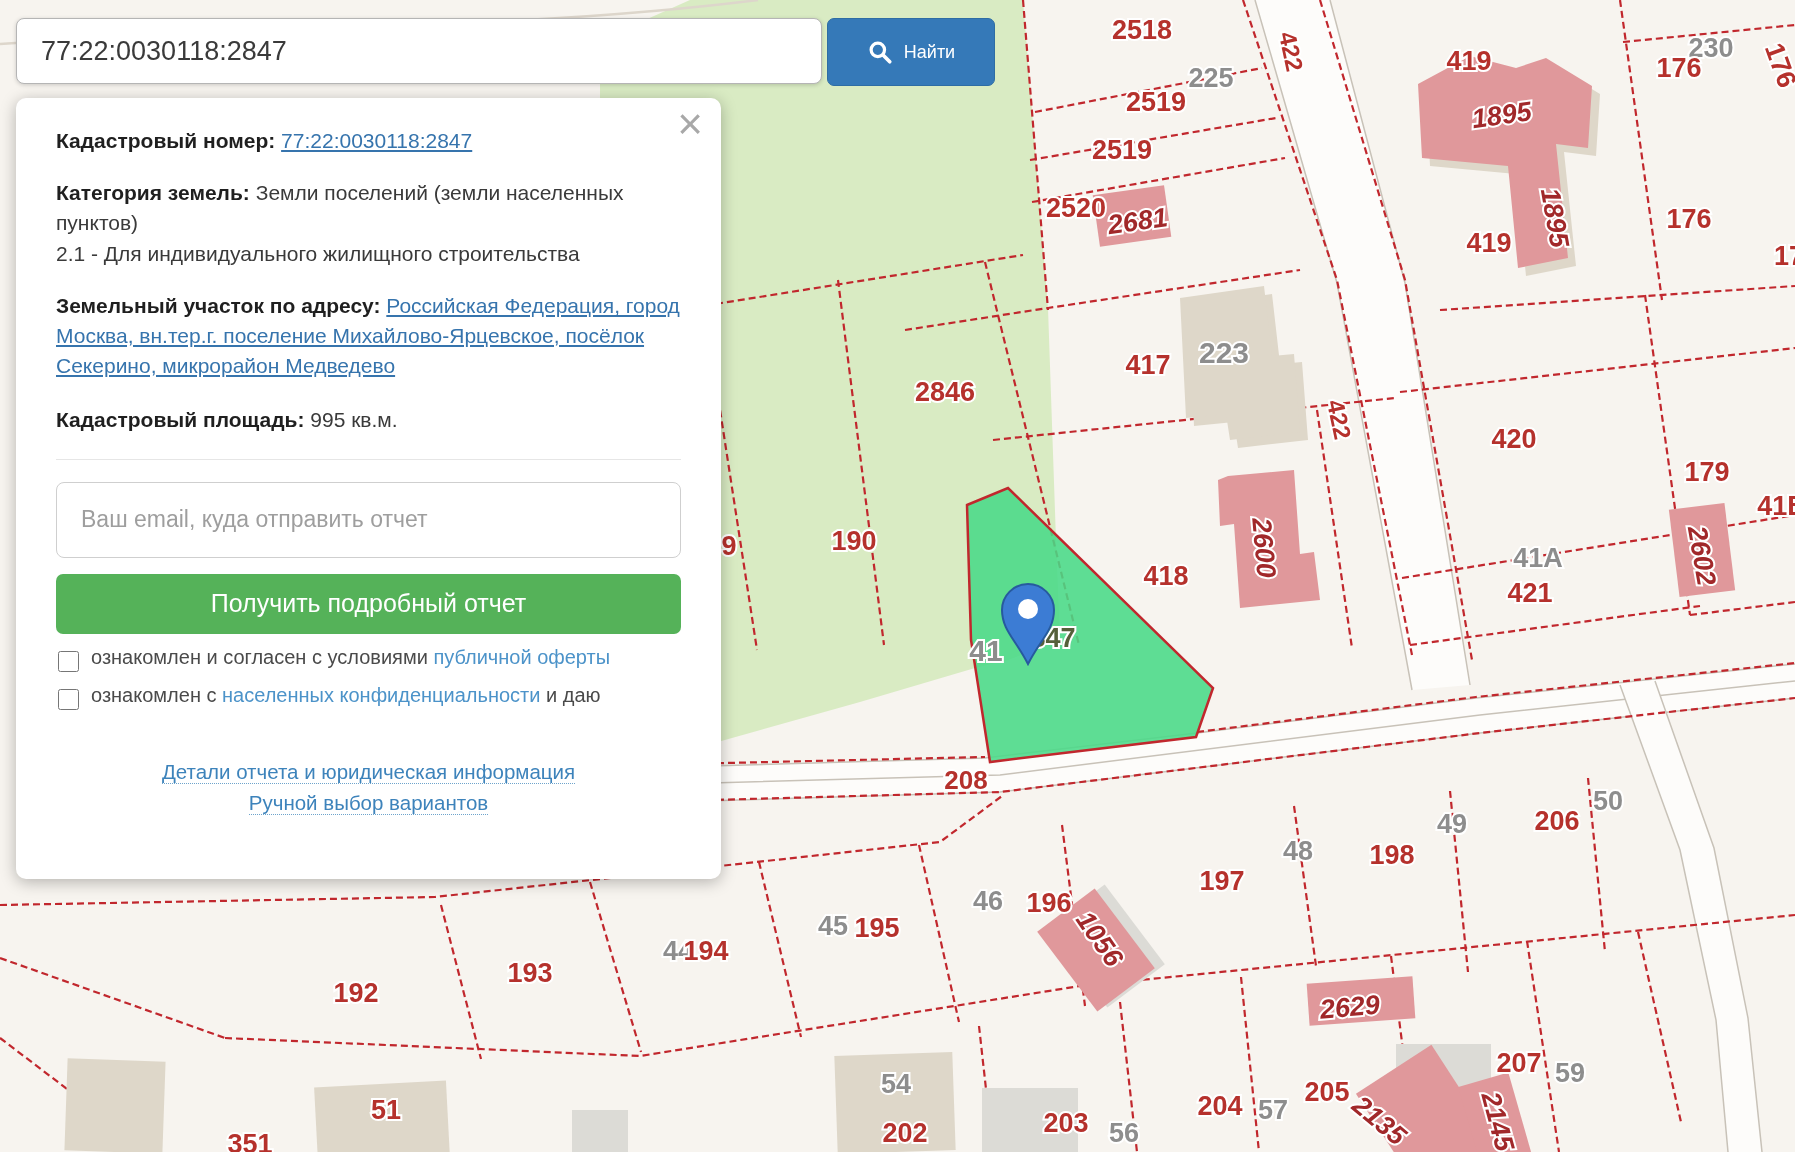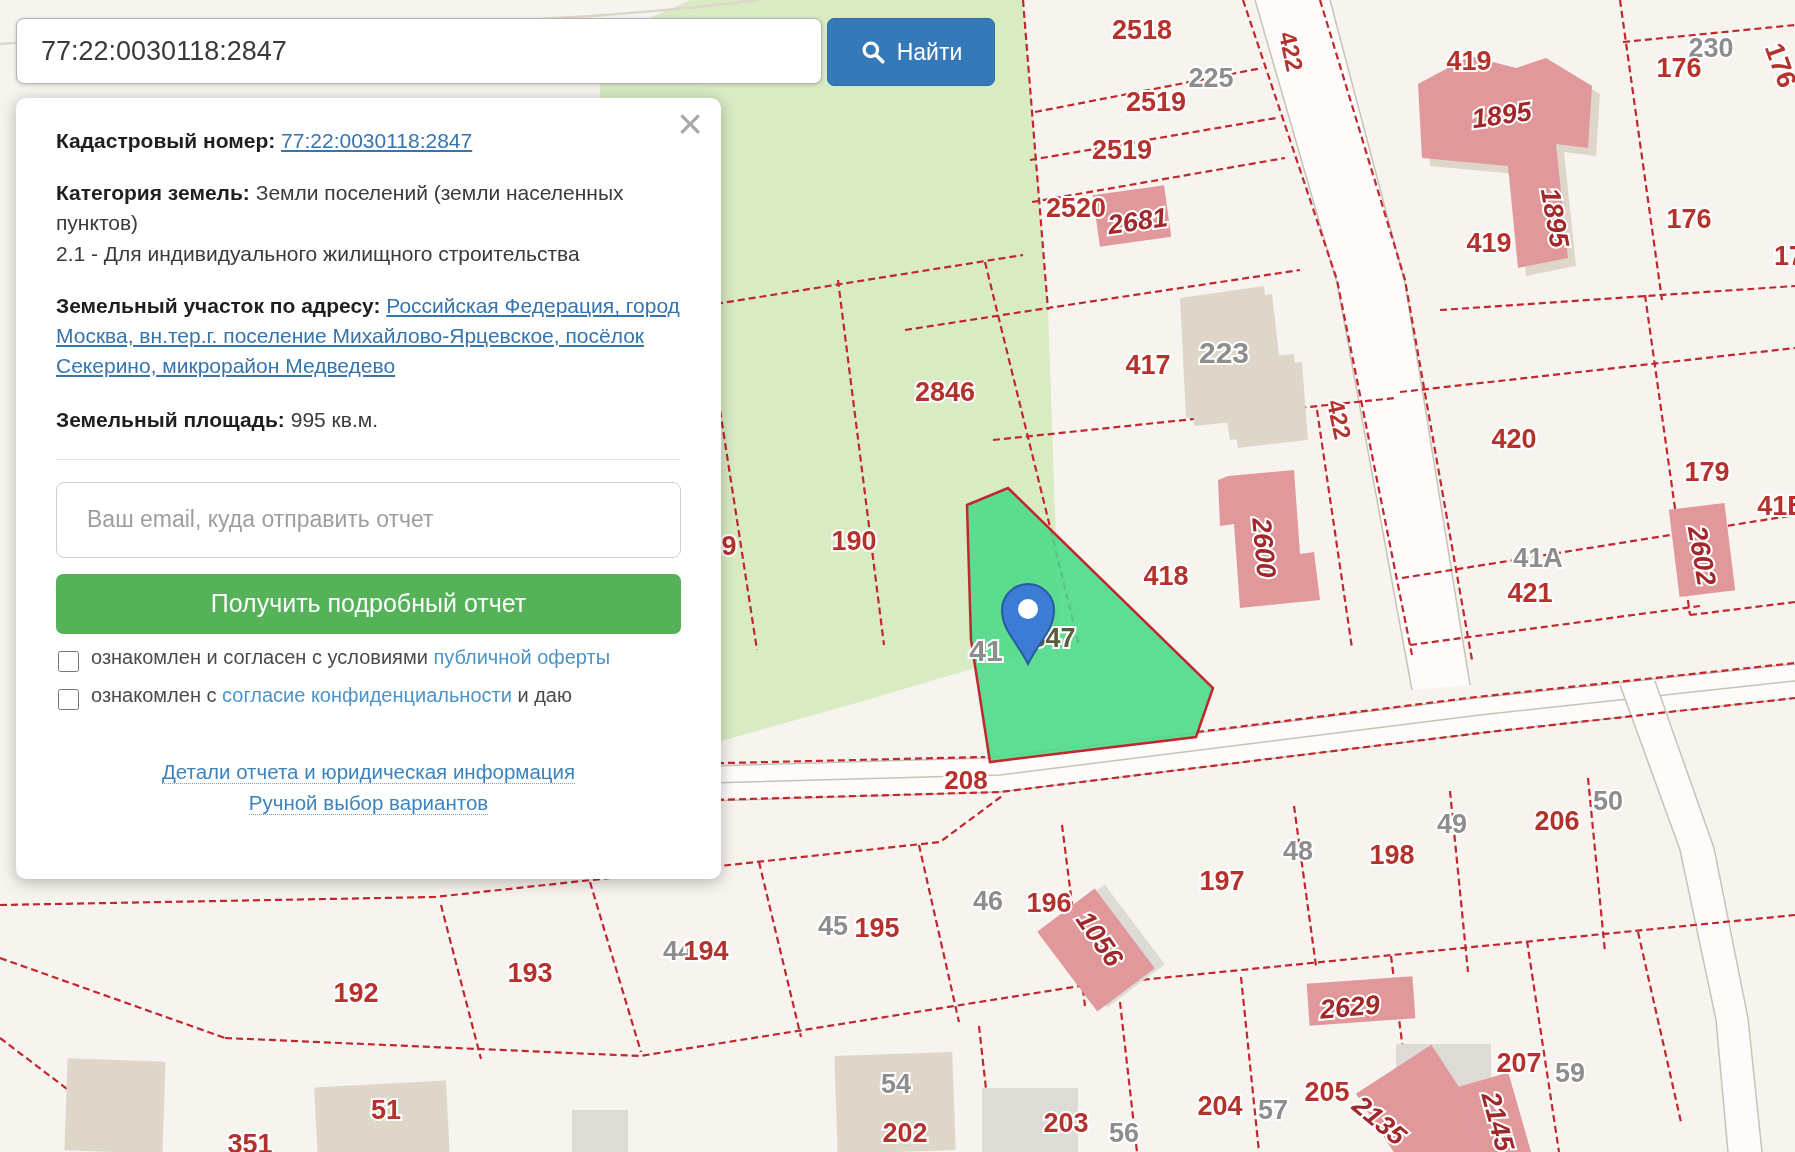--- a/index.html
+++ b/index.html
@@ -5,37 +5,37 @@
   html,body{margin:0;padding:0;font-family:"Liberation Sans",sans-serif;}
   .stage{position:relative;width:1795px;height:1152px;overflow:hidden;background:#f7f4ef;}
   #map-svg{position:absolute;left:0;top:0;}
 
   
   .searchbar{position:absolute;left:16px;top:18px;display:flex;align-items:stretch;z-index:6;}
   .search-input{width:756px;height:64px;border:1px solid #b5b5b5;border-radius:8px;
     font-size:27px;padding:0 24px;color:#3a3a3a;background:#fff;outline:none;
     box-shadow:0 1px 4px rgba(0,0,0,.18);font-family:"Liberation Sans",sans-serif;}
   .search-btn{width:166px;height:66px;margin-left:5px;background:#3579b8;border:1px solid #2e6da4;
-    border-radius:7px;color:#fff;font-size:23px;display:flex;align-items:center;justify-content:center;
+    border-radius:7px;color:#fff;font-size:18px;display:flex;align-items:center;justify-content:center;
     gap:11px;cursor:pointer;font-family:"Liberation Sans",sans-serif;}
 
   
   .panel{position:absolute;left:16px;top:98px;width:705px;height:781px;background:#fff;
     border-radius:10px;box-shadow:0 3px 16px rgba(0,0,0,.28);padding:28px 40px 20px 40px;
     box-sizing:border-box;z-index:5;}
   .close-x{position:absolute;top:2px;right:18px;font-size:44px;color:#a8a8a8;font-weight:300;
     line-height:1.1;cursor:pointer;}
   .p-row{font-size:21px;color:#3a3a3a;line-height:1.42;margin:0 0 10px 0;}
   .p-row b{color:#1f1f1f;}
   .p-row.mt{margin-top:22px;}
   .blue-link{color:#3674ad;text-decoration:underline;cursor:pointer;}
   .area-row{margin-top:24px;}
   .divider{border:none;border-top:1px solid #e6e6e6;margin:24px 0 22px 0;}
   .email-input{width:100%;height:76px;border:1px solid #cfcfcf;border-radius:8px;font-size:23px;
-    padding:0 30px;box-sizing:border-box;color:#333;outline:none;font-family:"Liberation Sans",sans-serif;}
+    padding:0 24px;box-sizing:border-box;color:#333;outline:none;font-family:"Liberation Sans",sans-serif;}
   .email-input::placeholder{color:#9e9e9e;}
   .submit-btn{width:100%;height:60px;margin-top:16px;background:#55b259;border:none;border-radius:7px;
     color:#fff;font-size:25px;cursor:pointer;font-family:"Liberation Sans",sans-serif;}
   .chk-row{display:flex;align-items:flex-end;margin-top:9px;font-size:20px;color:#4a4a4a;line-height:1.45;}
   .chk-row input{width:21px;height:21px;margin:3px 12px 0 2px;flex:0 0 auto;}
   .soft-link{color:#4c93c9;text-decoration:none;cursor:pointer;}
   .links-block{text-align:center;margin-top:46px;font-size:20.5px;line-height:1.55;}
   .dot-link{color:#3d83bb;text-decoration:none;border-bottom:1px dotted #6ea4cc;cursor:pointer;}
 </style>
 </head>
@@ -211,40 +211,40 @@
     <p class="p-row">
       <span>2.1 - Для индивидуального жилищного строительства</span>
     </p>
 
     <p class="p-row mt">
       <b>Земельный участок по адресу:</b>
       <a class="blue-link">Российская Федерация, город Москва, вн.тер.г. поселение Михайлово-Ярцевское, посёлок Секерино, микрорайон Медведево</a>
     </p>
 
     <p class="p-row area-row">
-      <b>Земельный площадь:</b>
+      <b>Кадастровый площадь:</b>
       <span>995 кв.м.</span>
     </p>
 
     <hr class="divider">
 
     <input class="email-input" type="text" placeholder="Ваш email, куда отправить отчет" style="">
 
     <button class="submit-btn">Получить подробный отчет</button>
 
     <div class="chk-row">
       <input type="checkbox" style="">
       <span>
         <span>ознакомлен и согласен с условиями </span><a class="soft-link">публичной оферты</a>
       </span>
     </div>
     <div class="chk-row">
       <input type="checkbox" style="">
       <span>
-        <span>ознакомлен с </span><a class="soft-link">согласие конфиденциальности</a><span> и даю</span><br>
+        <span>ознакомлен с </span><a class="soft-link">населенных конфиденциальности</a><span> и даю</span><br>
       </span>
     </div>
 
     <div class="links-block">
       <a class="dot-link">Детали отчета и юридическая информация</a><br>
       <a class="dot-link">Ручной выбор вариантов</a>
     </div>
   </div>
 
 </div>

